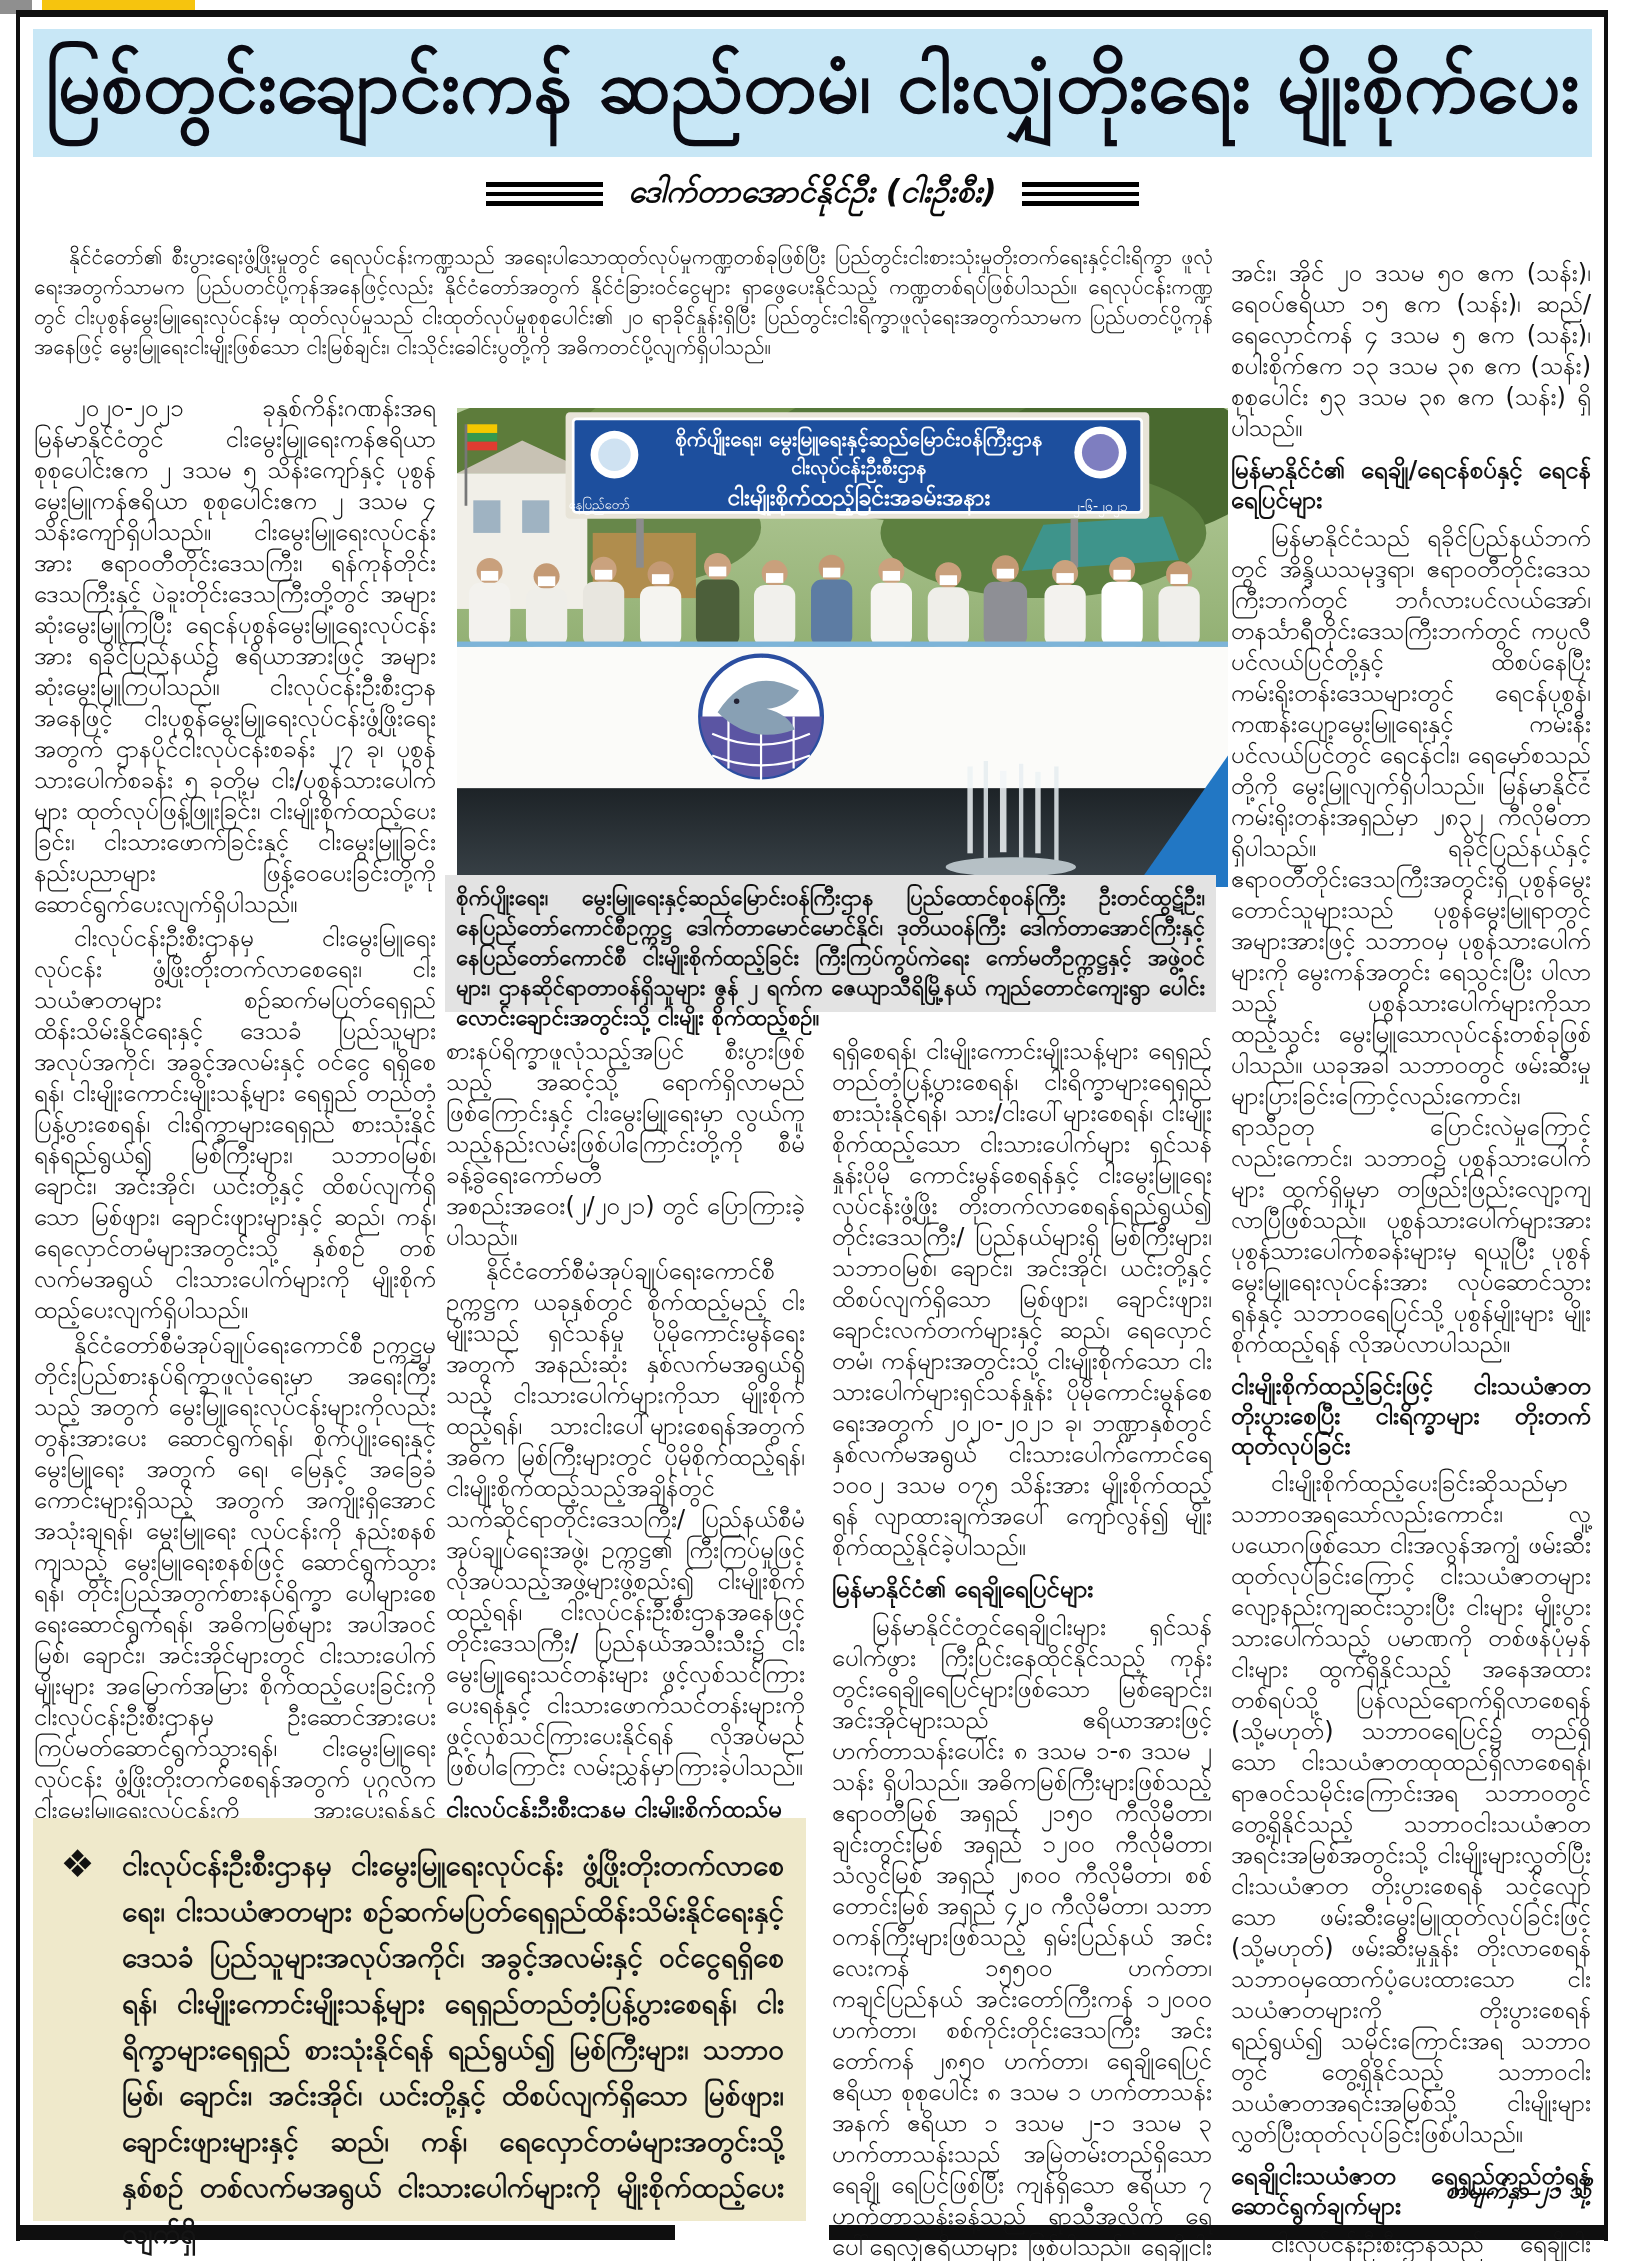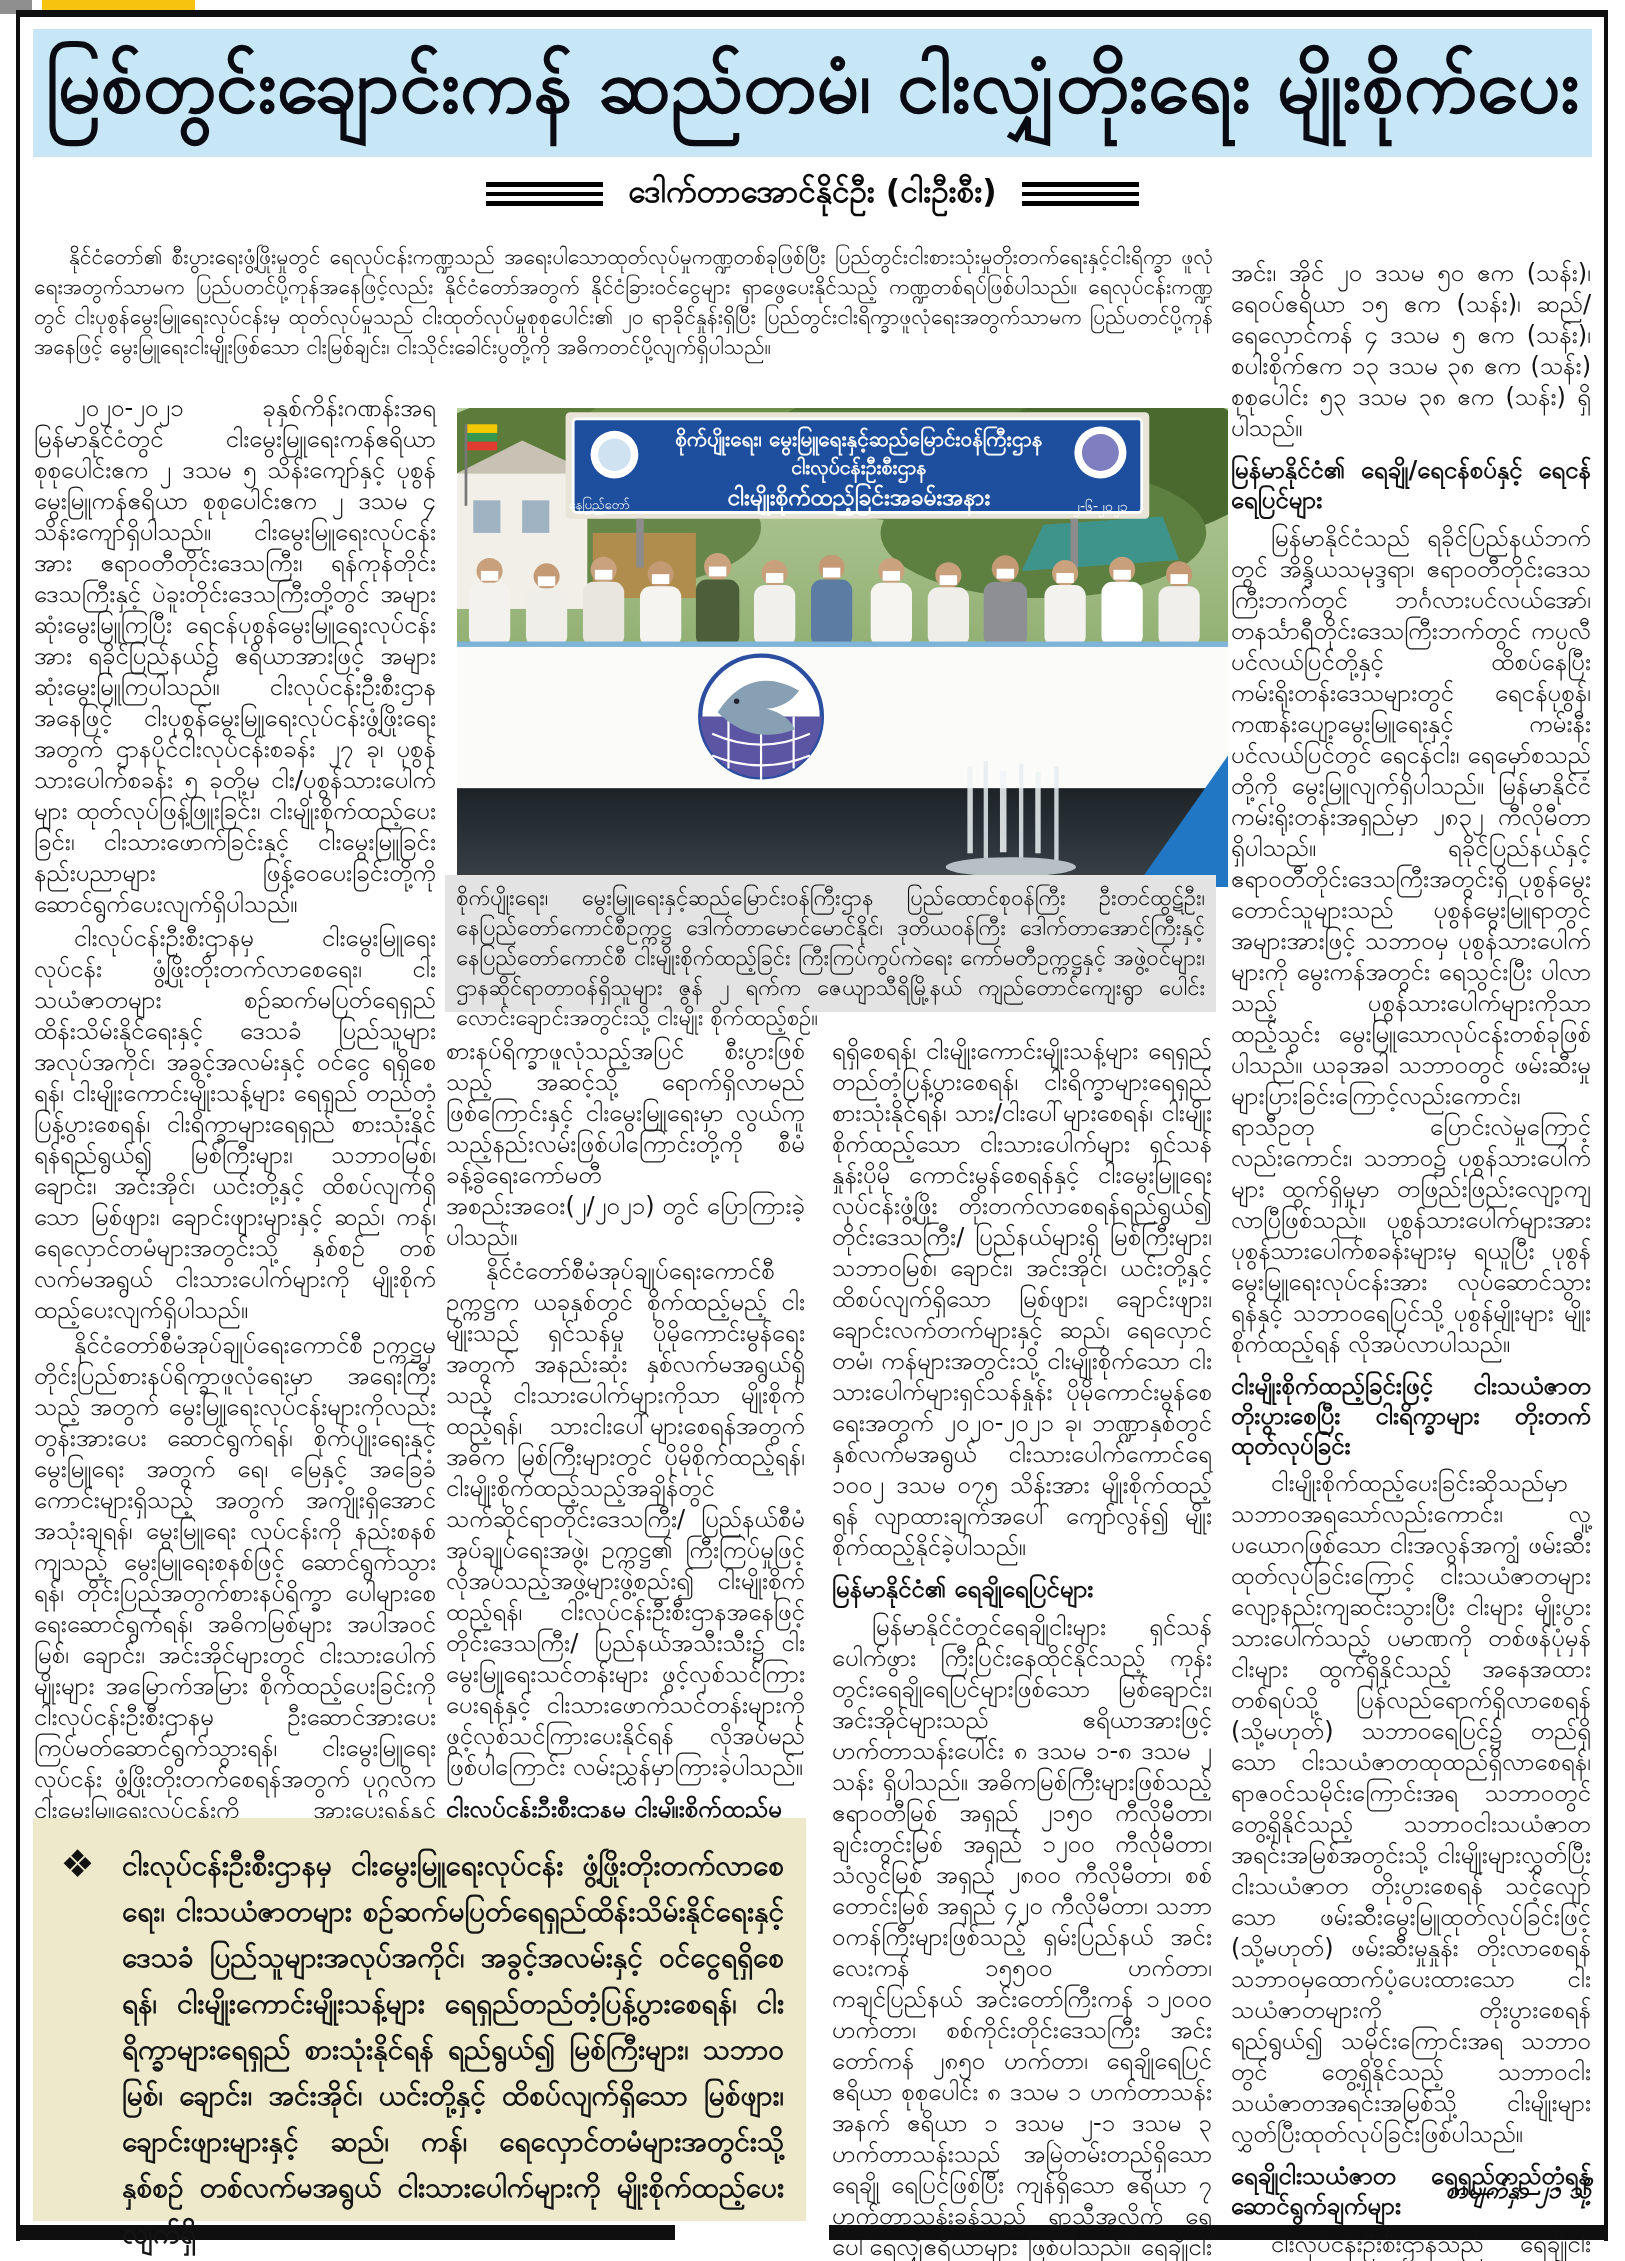--- a/index.html
+++ b/index.html
@@ -18,41 +18,41 @@
   .rule-bottom-2{position:absolute;left:829px;top:2225px;width:779px;height:15px;background:#0f0f0f;}
 
   
   .title-banner{position:absolute;left:33px;top:29px;width:1559px;height:128px;
         background:#c8e7f6;display:flex;align-items:center;justify-content:center;}
   .title-banner h1{margin:0;font-size:75px;font-weight:800;letter-spacing:0;color:#0a0a12;white-space:nowrap;}
 
   
   .byline{position:absolute;left:33px;top:167px;width:1559px;height:54px;
         display:flex;align-items:center;justify-content:center;gap:25px;}
-  .byline-text{font-size:31.5px;font-weight:bold;color:#0a0a0a;}
+  .byline-text{font-size:31.5px;font-weight:bold;font-style:italic;color:#0a0a0a;}
   .rule3{display:inline-flex;flex-direction:column;gap:4.9px;width:117px;}
   .rule3 i{display:block;height:4.9px;background:#000;}
 
   
   .intro{position:absolute;left:34px;top:242px;width:1179px;height:151px;
         font-size:21px;line-height:30px;text-align:justify;text-indent:35px;color:#131313;}
   .col{position:absolute;font-size:24px;line-height:31px;text-align:justify;color:#131313;margin-top:16px;}
   .col p{margin:0 0 3.3px;text-indent:40px;}
   .col p.noindent{text-indent:0;}
   .col .inhead{font-weight:bold;text-indent:0;margin:11px 0 7.6px;line-height:30px;}
   .col1{left:34px;  top:377px;  width:402px; height:1411px;}
   .col2{left:446px; top:1020px; width:359px; height:787px;}
   .col3{left:832px;top:1020px; width:380px; height:1200px;}
   .col4{left:1231px;top:242px;  width:360px; height:1932px;}
 
   
   .photo{position:absolute;left:445px;top:396px;width:771px;height:479px;margin:12px;padding:0;}
   .photo svg{display:block;width:100%;height:100%;}
   .caption{position:absolute;left:445px;top:875px;width:771px;height:137px;background:#e3e3e3;
-        box-sizing:border-box;padding:7.6px 11px;font-size:22px;font-weight:normal;line-height:30px;
+        box-sizing:border-box;padding:7.6px 11px;font-size:22px;font-weight:bold;line-height:30px;
         text-align:justify;color:#101010;}
 
   
   .highlight{position:absolute;left:33px;top:1818px;width:773px;height:403px;background:#efe9cb;
         box-sizing:border-box;padding:25px 22px 16.3px 18.5px;display:flex;gap:18.5px;}
   .hl-bullet{flex:0 0 52px;font-size:38px;line-height:43px;color:#111;text-align:center;}
   .hl-text{font-size:28px;font-weight:bold;line-height:46px;text-align:justify;color:#151515;}
 
   
   .continued{position:absolute;left:1231px;top:2175px;width:360px;text-align:right;

